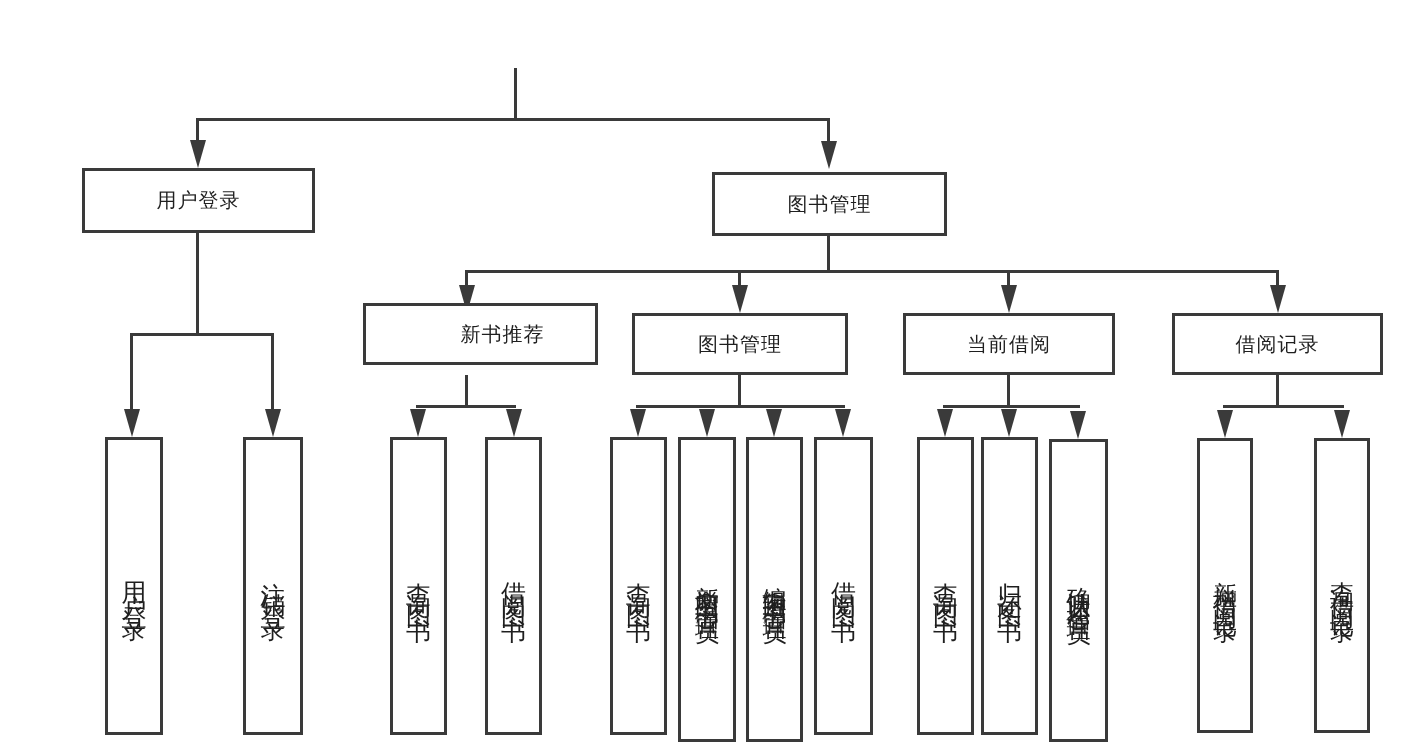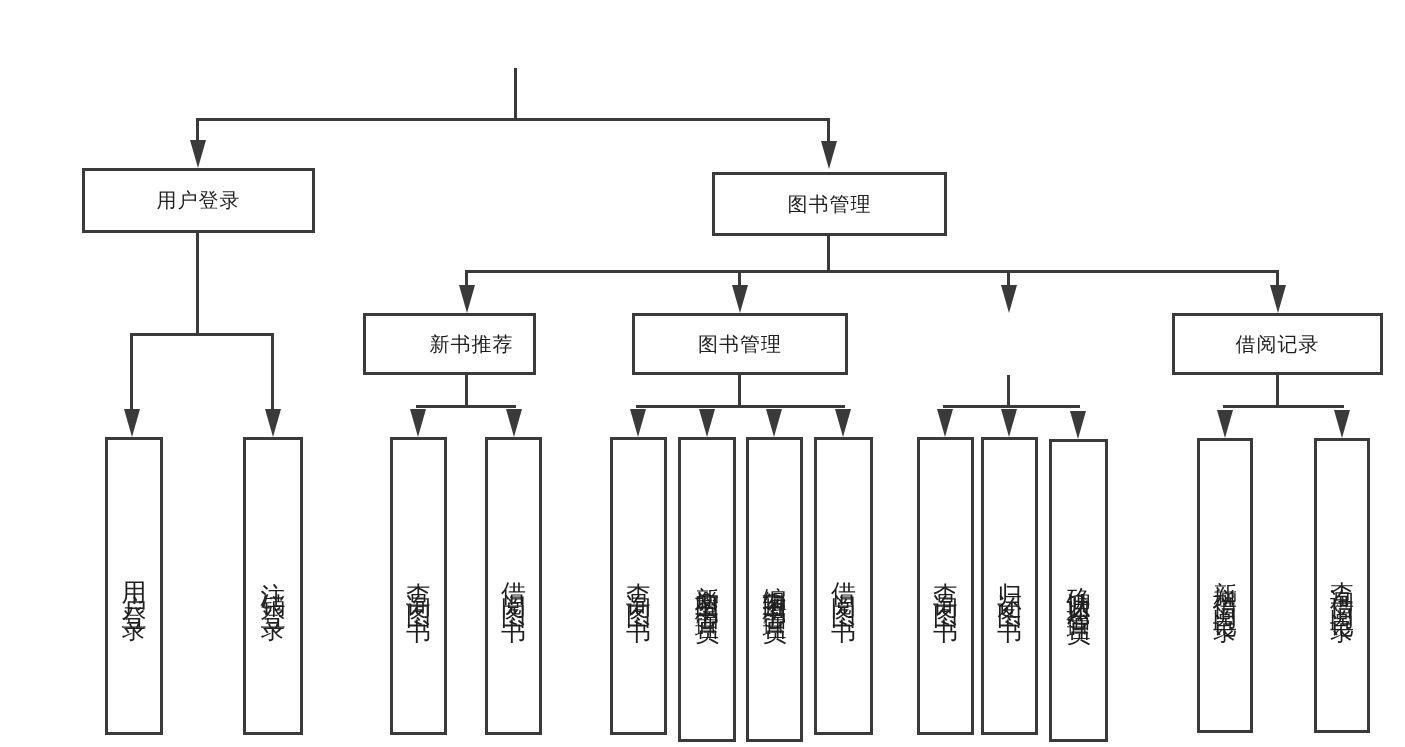--- a/index.html
+++ b/index.html
@@ -104,25 +104,28 @@
   <div class="hline" style="left:465px; top:270px; width:814px;"></div>
   <div class="vline" style="left:465px;  top:270px; height:18px;"></div>
   <div class="arr" style="left:459px;  top:285px;"></div>
   <div class="vline" style="left:738px;  top:270px; height:18px;"></div>
   <div class="arr" style="left:732px;  top:285px;"></div>
   <div class="vline" style="left:1007px; top:270px; height:18px;"></div>
   <div class="arr" style="left:1001px; top:285px;"></div>
   <div class="vline" style="left:1276px; top:270px; height:18px;"></div>
   <div class="arr" style="left:1270px; top:285px;"></div>
 
-  <div class="box" style="left:363px; top:313px; width:173px; height:62px;padding-left:44px;">
+  <div class="box" style="left:363px; top:303px; width:235px; height:62px;padding-left:44px;">
     <span>新书推荐</span>
   </div>
   <div class="box" style="left:632px; top:313px; width:216px; height:62px;">
     <span>图书管理</span>
+  </div>
+  <div class="box" style="left:903px; top:313px; width:212px; height:62px;">
+    <span>当前借阅</span>
   </div>
   <div class="box" style="left:1172px; top:313px; width:211px; height:62px;">
     <span>借阅记录</span>
   </div>
 
   <div class="vline" style="left:465px; top:375px; height:33px;"></div>
   <div class="hline" style="left:416px; top:405px; width:100px;"></div>
   <div class="arr" style="left:410px; top:409px;"></div>
   <div class="arr" style="left:506px; top:409px;"></div>
 

